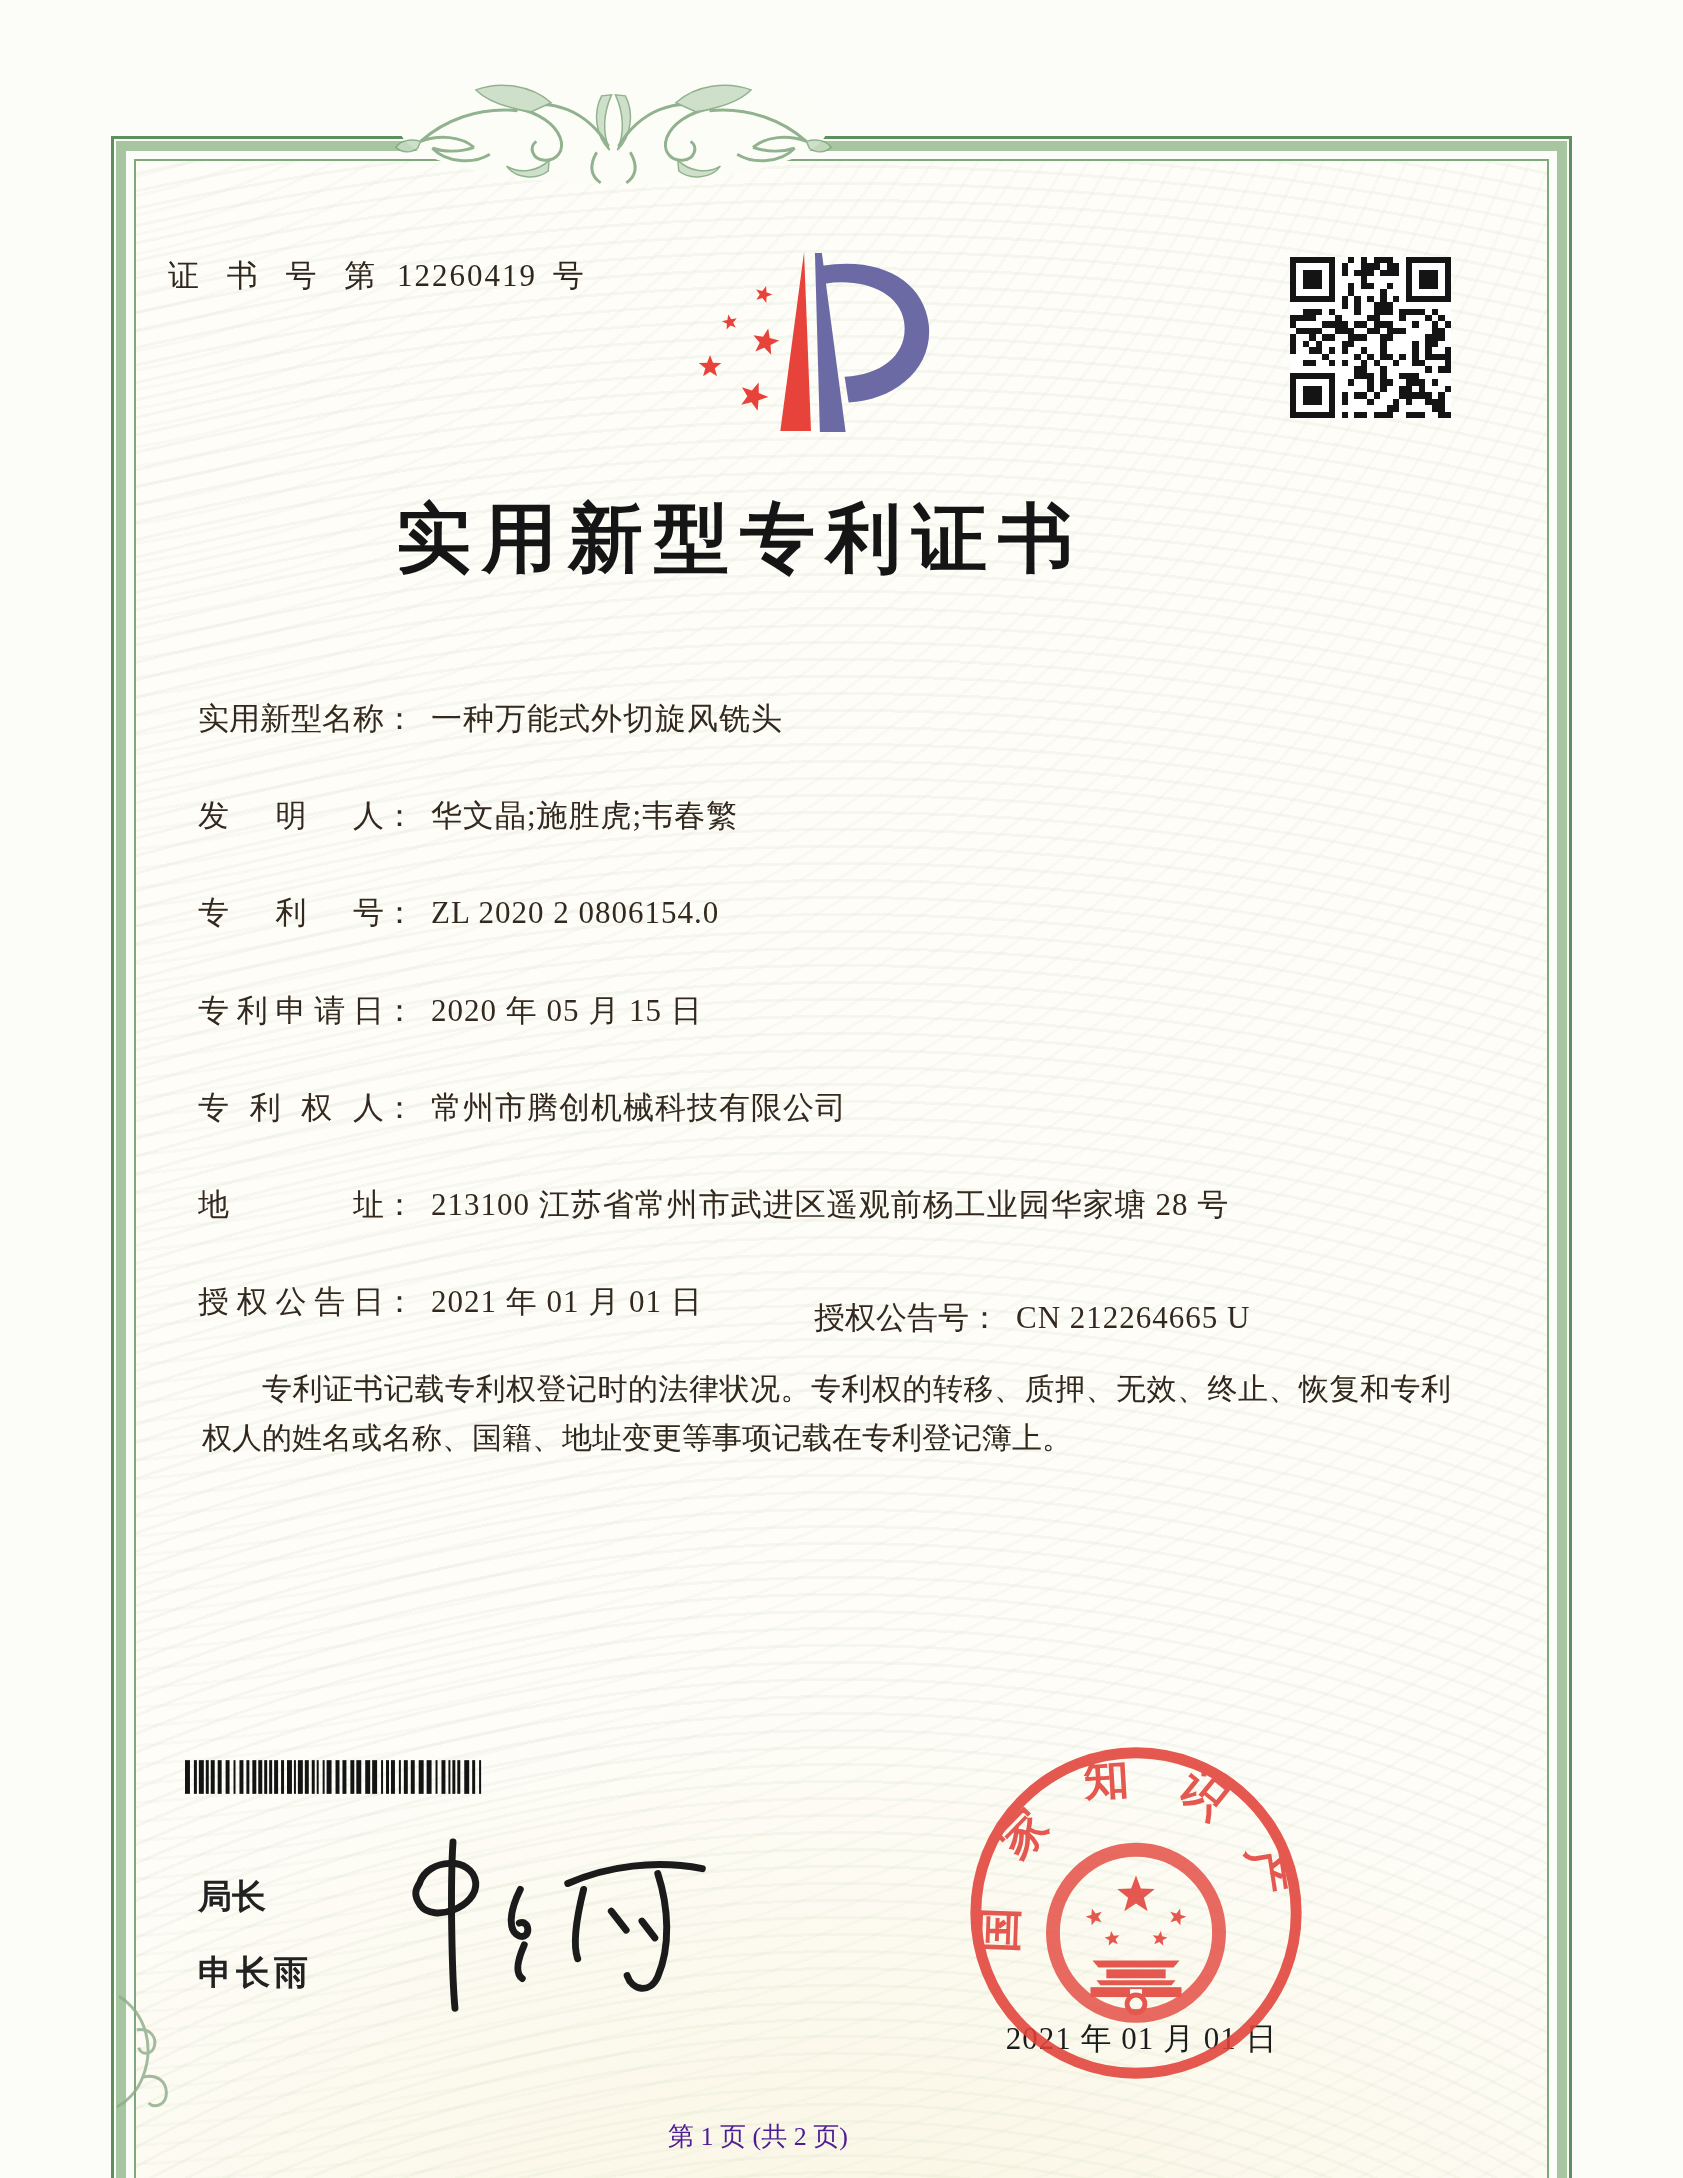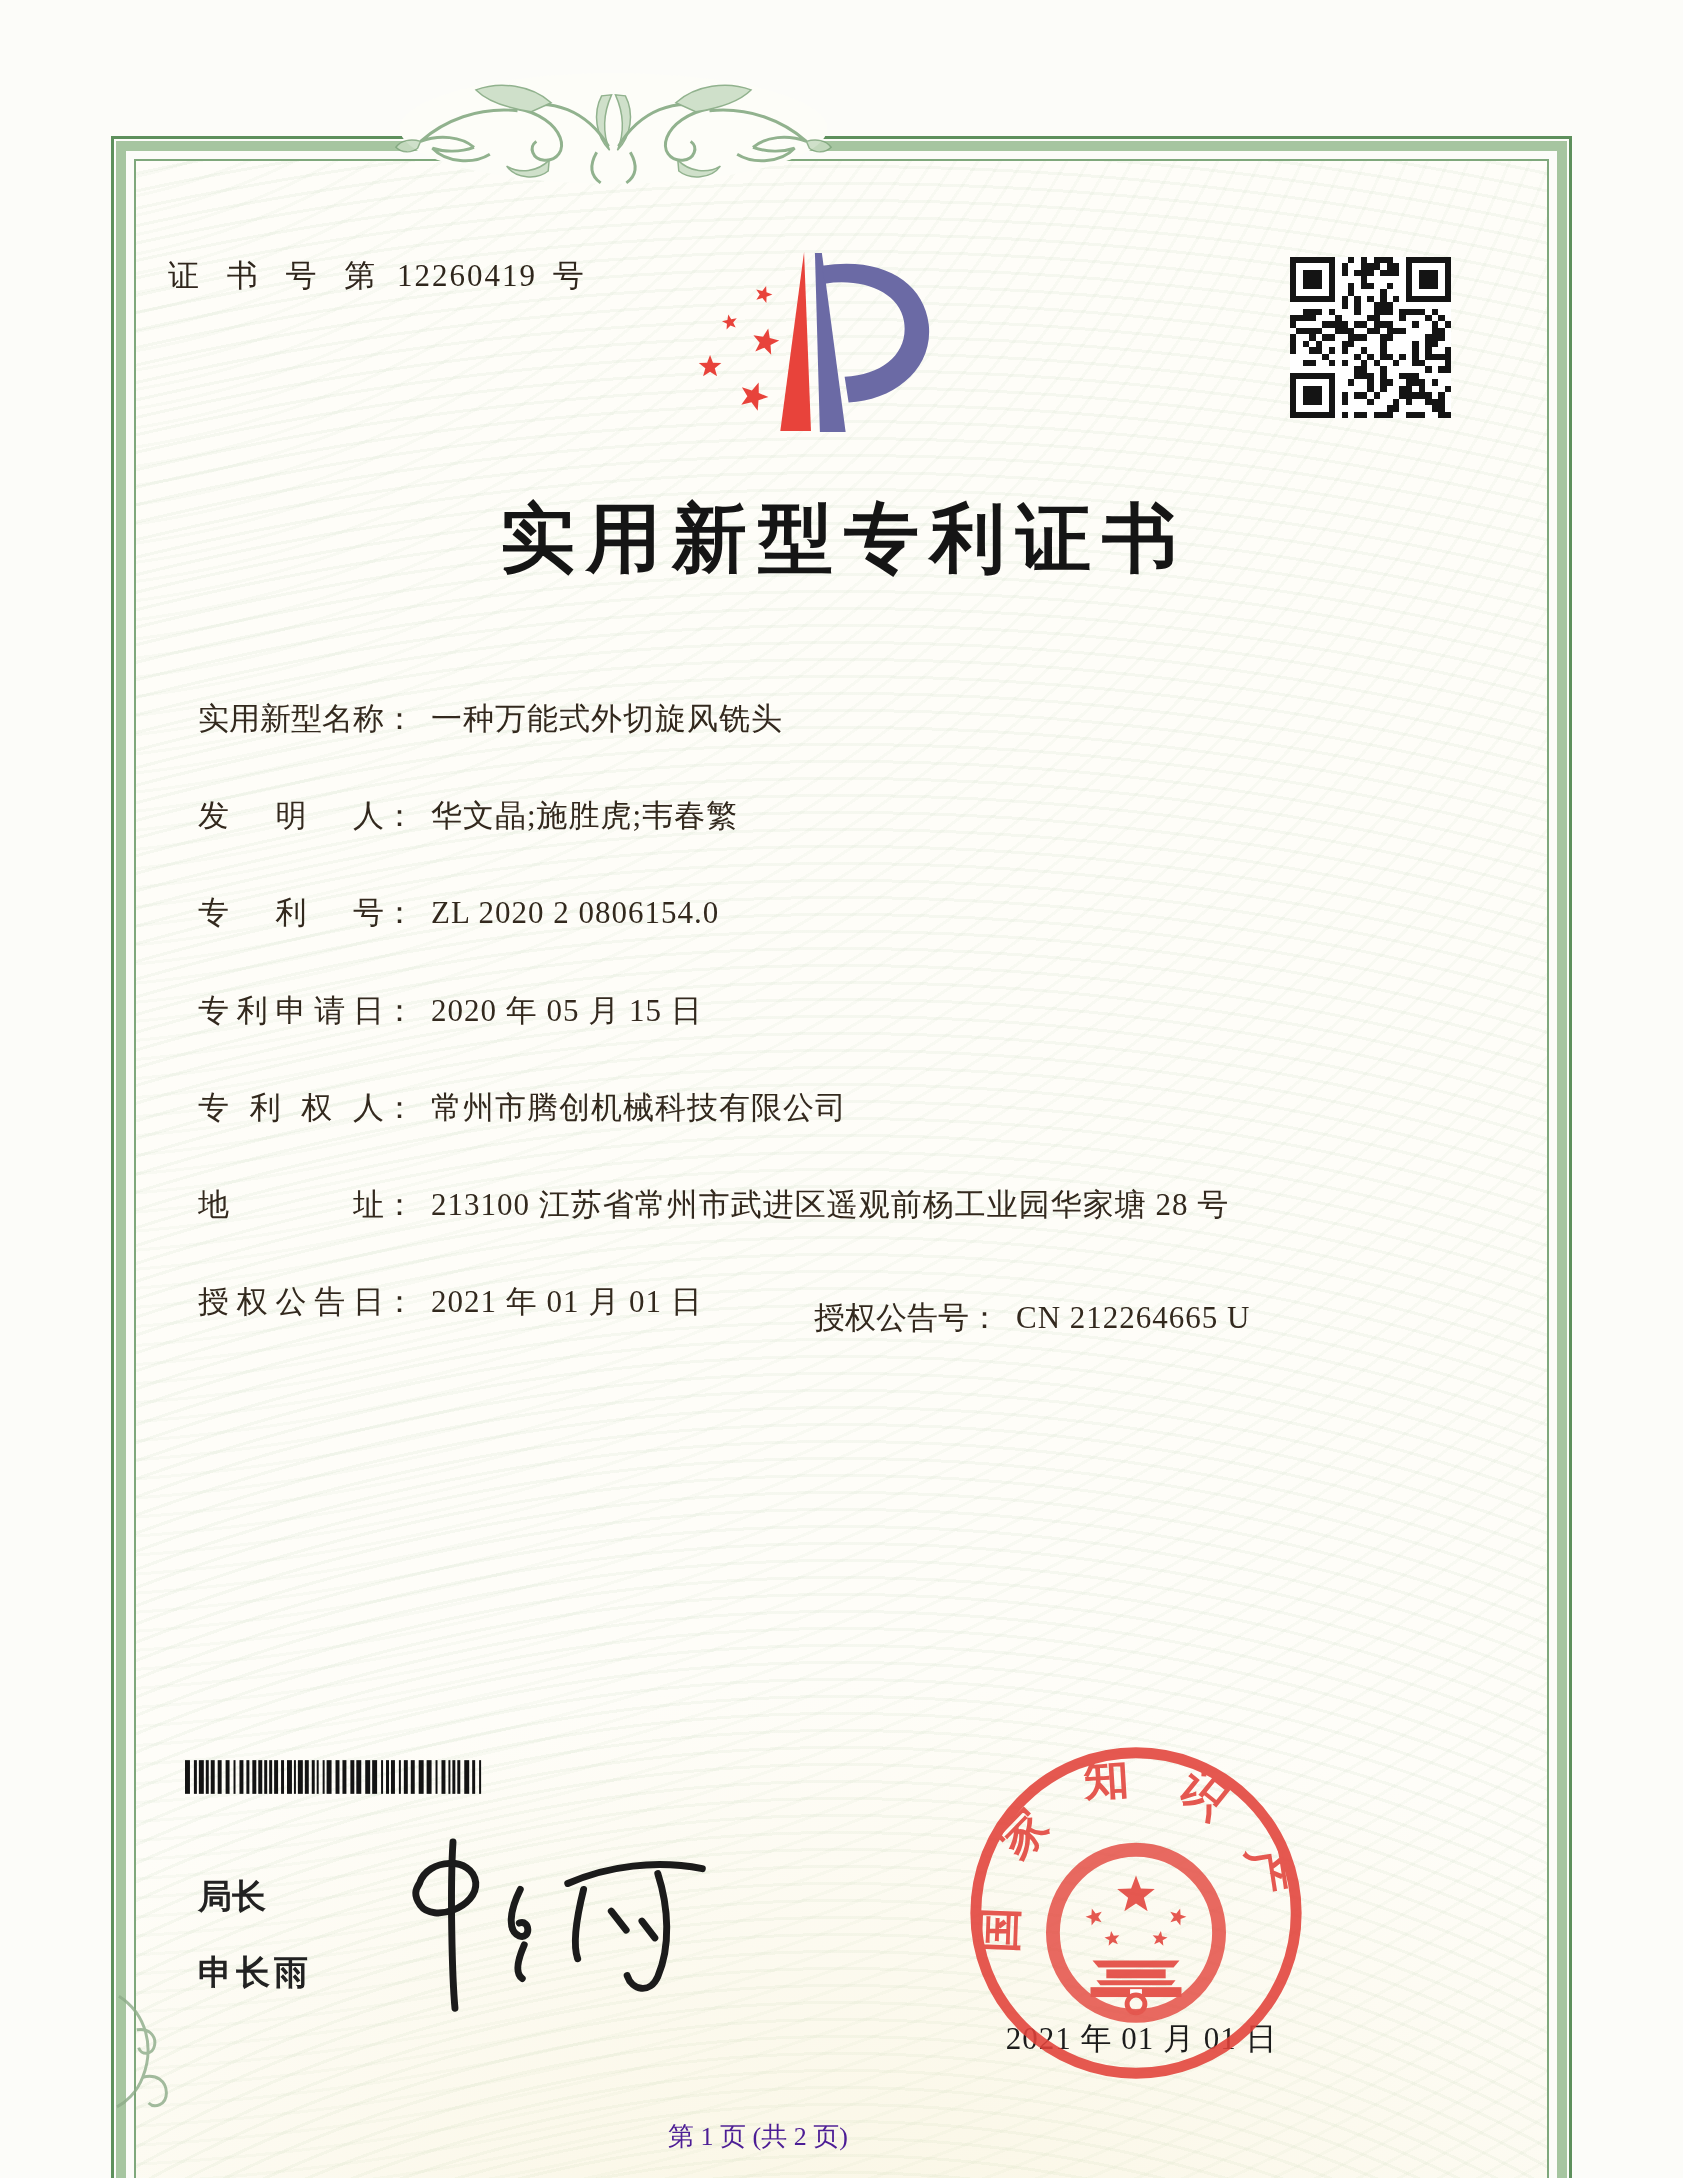--- a/index.html
+++ b/index.html
@@ -18,21 +18,21 @@
     background:
       radial-gradient(ellipse 120% 55% at 50% 108%, rgba(238,226,170,.30), rgba(238,226,170,0) 62%),
       repeating-radial-gradient(circle at 50% 160%, rgba(140,180,130,.075) 0 3px, rgba(0,0,0,0) 3px 17px),
       repeating-radial-gradient(circle at -10% -30%, rgba(140,180,130,.05) 0 3px, rgba(0,0,0,0) 3px 19px),
       #fefdf8;}
   
   .cert-no{left:168px;top:255px;font-size:31px;color:#2f261c;z-index:2;white-space:nowrap;}
   .cert-no .pre{letter-spacing:10px;}
   .cert-no .num{letter-spacing:2px;margin-left:4px;}
   .cert-no .suf{margin-left:8px;}
-  .title{left:396px;top:489px;width:792px;text-align:right;font-size:75px;font-weight:700;
+  .title{left:396px;top:489px;width:792px;text-align:left;font-size:75px;font-weight:700;
          color:#151515;letter-spacing:11px;z-index:2;}
   .field{position:absolute;left:198px;font-size:31px;color:#33291e;white-space:nowrap;z-index:2;}
   .flabel{display:inline-block;width:186px;text-align:justify;text-align-last:justify;
           text-justify:inter-character;vertical-align:top;}
   .colon{display:inline-block;}
   .fvalue{margin-left:16px;letter-spacing:1px;}
   .grant2{position:absolute;left:616px;top:16px;}
   .paras{left:202px;top:1364px;width:1249px;z-index:2;font-size:30px;line-height:49px;
          color:#30271d;text-align:justify;}
   .paras p{margin:0;text-indent:2em;}
@@ -423,20 +423,21 @@
 </div>
 
 <div class="field" style="top:1281px;width:1287px;">
   <span class="flabel">授权公告日</span><span class="colon">：</span><span class="fvalue">2021 年 01 月 01 日</span>
   <span class="grant2">
     <span>授权公告号</span><span class="colon">：</span><span class="fvalue">CN 212264665 U</span>
   </span>
 </div>
 
 <div class="abs paras">
+  <p>专利证书记载专利权登记时的法律状况。专利权的转移、质押、无效、终止、恢复和专利权人的姓名或名称、国籍、地址变更等事项记载在专利登记簿上。</p>
 </div>
 
 <svg class="abs barcode" width="305" height="34" viewBox="0 0 308 34">
   <g id="barcode-bars" fill="#131313">
       <rect x="0" y="0" width="5" height="34"></rect>
       <rect x="9" y="0" width="3" height="34"></rect>
       <rect x="14" y="0" width="5" height="34"></rect>
       <rect x="21" y="0" width="3" height="34"></rect>
       <rect x="26" y="0" width="4" height="34"></rect>
       <rect x="33" y="0" width="4" height="34"></rect>

